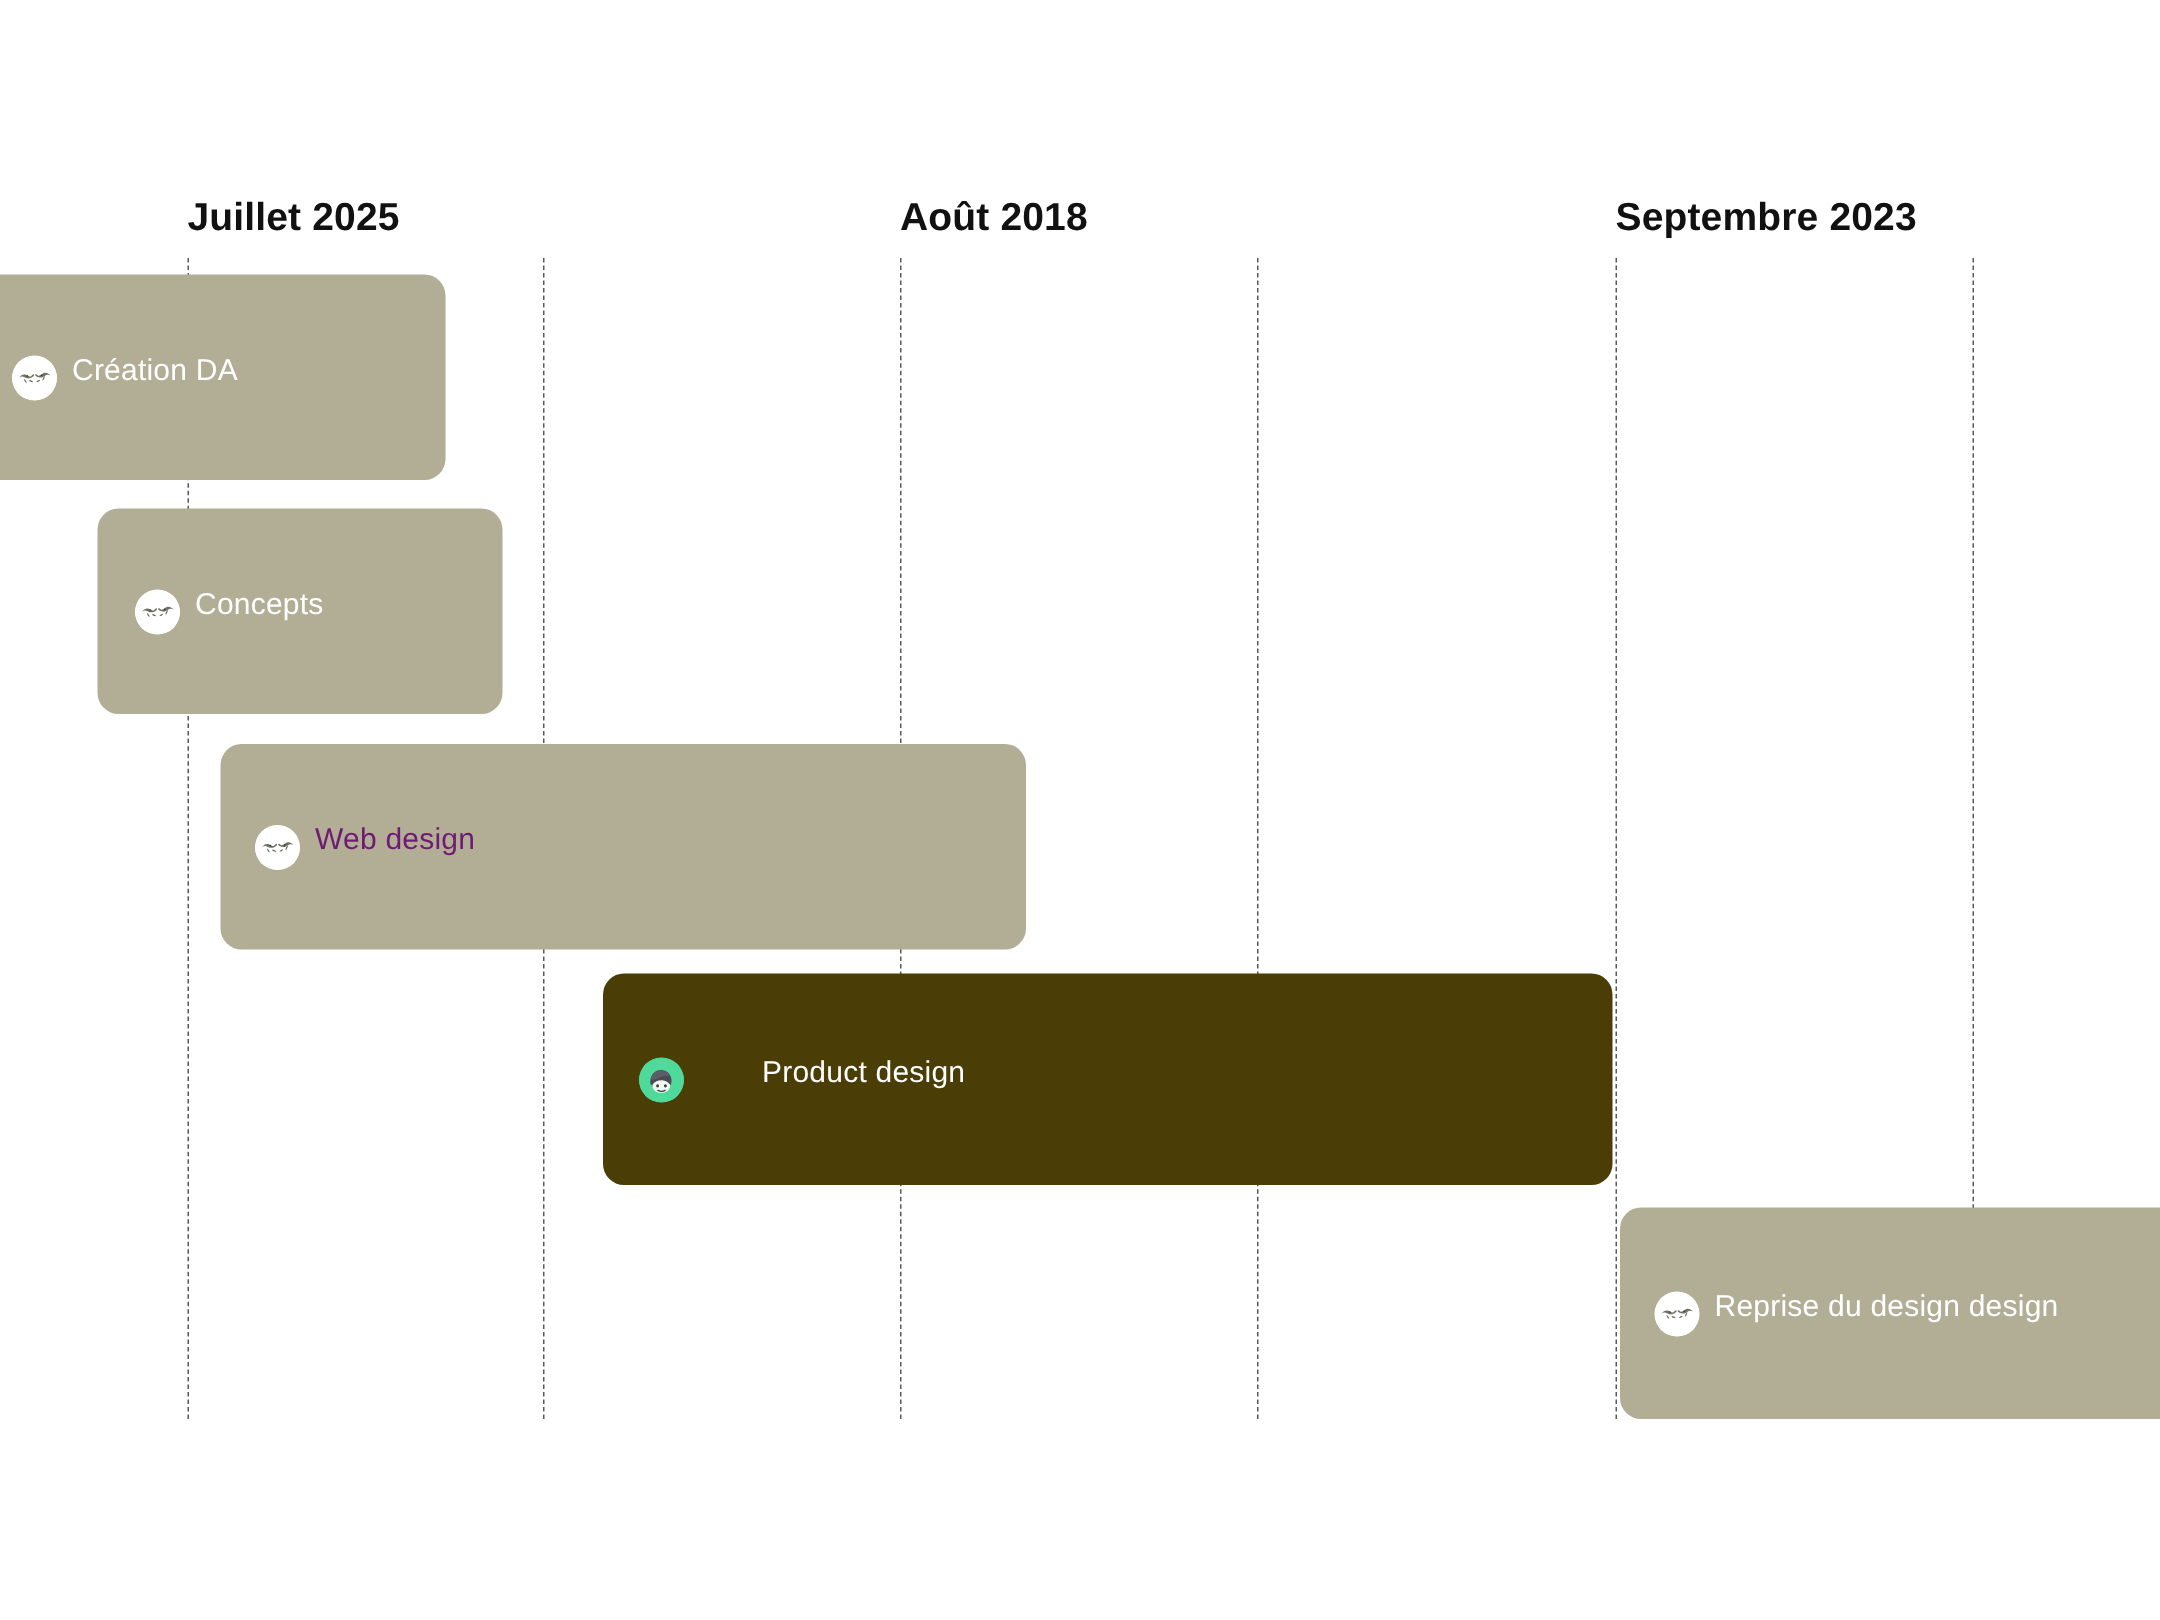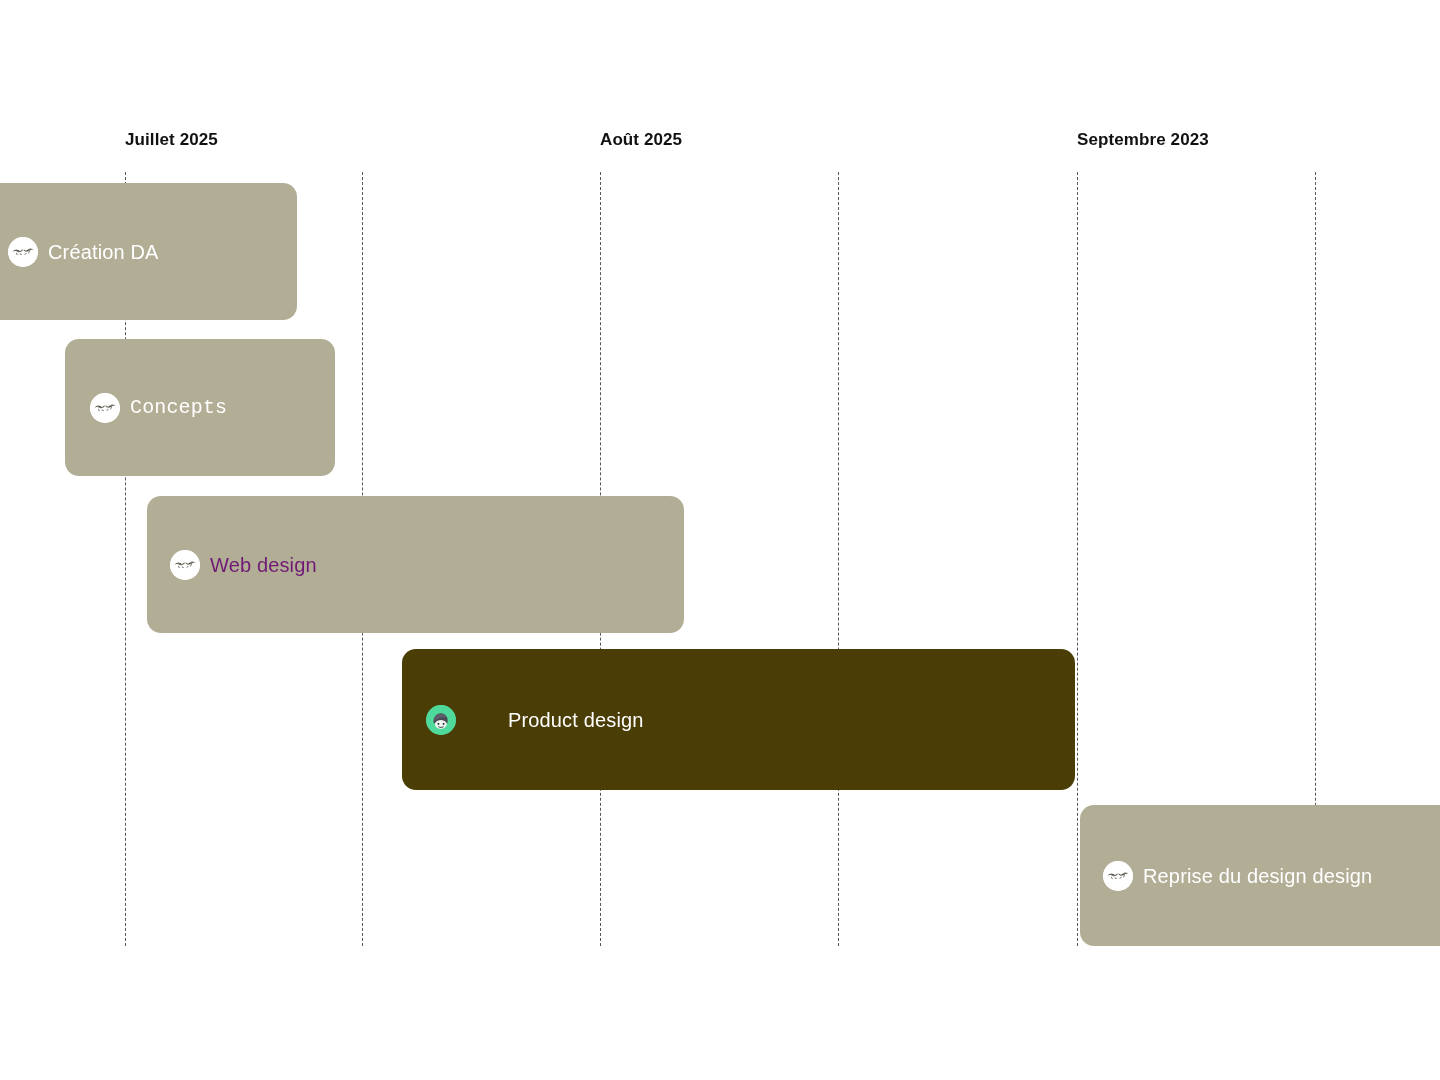--- a/index.html
+++ b/index.html
@@ -16,21 +16,21 @@
     position: relative;
     width: 1440px;
     height: 1080px;
     background: #ffffff;
     overflow: hidden;
   }
 
   
   .month-label {
     position: absolute;
-    font-size: 17px;
+    font-size: 26px;
     font-weight: 700;
     color: #111111;
     letter-spacing: 0.1px;
     white-space: nowrap;
     line-height: 1;
   }
 
   
   .gridline {
     position: absolute;
@@ -42,21 +42,20 @@
 
   
   .bar {
     position: absolute;
     border-radius: 14px;
     display: flex;
     align-items: center;
   }
   .bar-inner {
     display: flex;
-    align-items: center;
     position: absolute;
   }
   .avatar {
     width: 30px;
     height: 30px;
     border-radius: 50%;
     flex: 0 0 auto;
     overflow: hidden;
     position: relative;
     background: #ffffff;
@@ -80,21 +79,21 @@
   <div id="gridlines">
       <div class="gridline" style="left: 125px; top: 172px; height: 774px; border-left-color: rgb(88, 88, 90);"></div>
       <div class="gridline" style="left: 362px; top: 172px; height: 774px; border-left-color: rgb(88, 88, 90);"></div>
       <div class="gridline" style="left: 600px; top: 172px; height: 774px; border-left-color: rgb(88, 88, 90);"></div>
       <div class="gridline" style="left: 838px; top: 172px; height: 774px; border-left-color: rgb(88, 88, 90);"></div>
       <div class="gridline" style="left: 1077px; top: 172px; height: 774px; border-left-color: rgb(88, 88, 90);"></div>
       <div class="gridline" style="left: 1315px; top: 172px; height: 774px; border-left-color: rgb(88, 88, 90);"></div>
     </div>
   <div id="month-labels">
       <div class="month-label" style="left: 125px; top: 131px; color: rgb(17, 17, 17);">Juillet 2025</div>
-      <div class="month-label" style="left: 600px; top: 131px; color: rgb(17, 17, 17);">Août 2025</div>
+      <div class="month-label" style="left: 600px; top: 131px; color: rgb(17, 17, 17);">Août 2018</div>
       <div class="month-label" style="left: 1077px; top: 131px; color: rgb(17, 17, 17);">Septembre 2023</div>
     </div>
   <div id="bars">
       <div class="bar" style="left: -60px; top: 183px; width: 357px; height: 137px; background: rgb(178, 174, 150);">
         <div class="bar-inner" style="left: 68px;">
           <div class="avatar">
             <svg viewBox="0 0 30 30">
               <circle cx="15" cy="15" r="15" fill="#ffffff"></circle>
               <g fill="#6f6f63">
                 <path d="M4.5 14.8c1.2-1.5 2.6-2.3 4.1-2.2 1.1 0.1 1.8 0.7 2.7 1.2 0.6 0.3 1.1 0.2 1.6-0.2 0.4-0.4 0.6-0.9 1.2-1 0.4-0.1 0.7 0.2 0.6 0.6-0.1 0.5-0.6 0.8-1 1.1-0.9 0.6-1.9 1-3 0.9-1.2-0.1-2.1-0.8-3.2-1.1-1.1-0.3-2 0-2.9 0.7z"></path>
@@ -108,21 +107,21 @@
                 <ellipse cx="10.3" cy="13.6" rx="0.55" ry="0.5"></ellipse>
                 <ellipse cx="19.8" cy="13.4" rx="0.55" ry="0.5"></ellipse>
               </g>
               <path d="M3 22 Q8 16.5 15 18.6 Q22 20.7 27 22 L27 26 L3 26 Z" fill="#ffffff"></path>
             </svg>
           </div>
           <div class="bar-label" style="color: rgb(255, 255, 255);">Création DA</div>
         </div>
       </div>
       <div class="bar" style="left: 65px; top: 339px; width: 270px; height: 137px; background: rgb(178, 174, 150);">
-        <div class="bar-inner" style="left: 25px; font-family: Liberation Mono, monospace;">
+        <div class="bar-inner" style="left: 25px;">
           <div class="avatar">
             <svg viewBox="0 0 30 30">
               <circle cx="15" cy="15" r="15" fill="#ffffff"></circle>
               <g fill="#6f6f63">
                 <path d="M4.5 14.8c1.2-1.5 2.6-2.3 4.1-2.2 1.1 0.1 1.8 0.7 2.7 1.2 0.6 0.3 1.1 0.2 1.6-0.2 0.4-0.4 0.6-0.9 1.2-1 0.4-0.1 0.7 0.2 0.6 0.6-0.1 0.5-0.6 0.8-1 1.1-0.9 0.6-1.9 1-3 0.9-1.2-0.1-2.1-0.8-3.2-1.1-1.1-0.3-2 0-2.9 0.7z"></path>
                 <path d="M8.3 15.6c0.7 0.7 1.3 1.5 1.6 2.4 0.1 0.4-0.1 0.6-0.4 0.4-0.6-0.4-1-1-1.3-1.7-0.2-0.4-0.3-0.8 0.1-1.1z"></path>
                 <path d="M25.6 13.2c-1.3-1.3-2.8-1.9-4.3-1.5-1 0.3-1.7 0.9-2.5 1.5-0.6 0.4-1.1 0.4-1.6 0.1-0.5-0.3-0.8-0.8-1.3-0.8-0.4 0-0.6 0.3-0.4 0.7 0.2 0.5 0.7 0.7 1.2 1 1 0.5 2 0.7 3.1 0.4 1.2-0.3 1.9-1.1 3-1.6 1-0.4 2-0.3 3 0.3z"></path>
                 <path d="M21.5 13.6c-0.6 0.8-1 1.7-1.2 2.6-0.1 0.4 0.2 0.6 0.5 0.3 0.5-0.5 0.8-1.1 1-1.9 0.1-0.4 0.2-0.8-0.3-1z"></path>
                 <path d="M11.9 16.4c0.7 0.2 1.4 0.5 2 0.9 0.3 0.2 0.2 0.5-0.2 0.5-0.7 0-1.4-0.2-2-0.6-0.3-0.2-0.3-0.6 0.2-0.8z"></path>
                 <path d="M18.2 16.1c-0.7 0.3-1.3 0.7-1.8 1.2-0.2 0.2-0.1 0.5 0.3 0.4 0.7-0.1 1.3-0.4 1.8-0.9 0.3-0.2 0.2-0.6-0.3-0.7z"></path>

